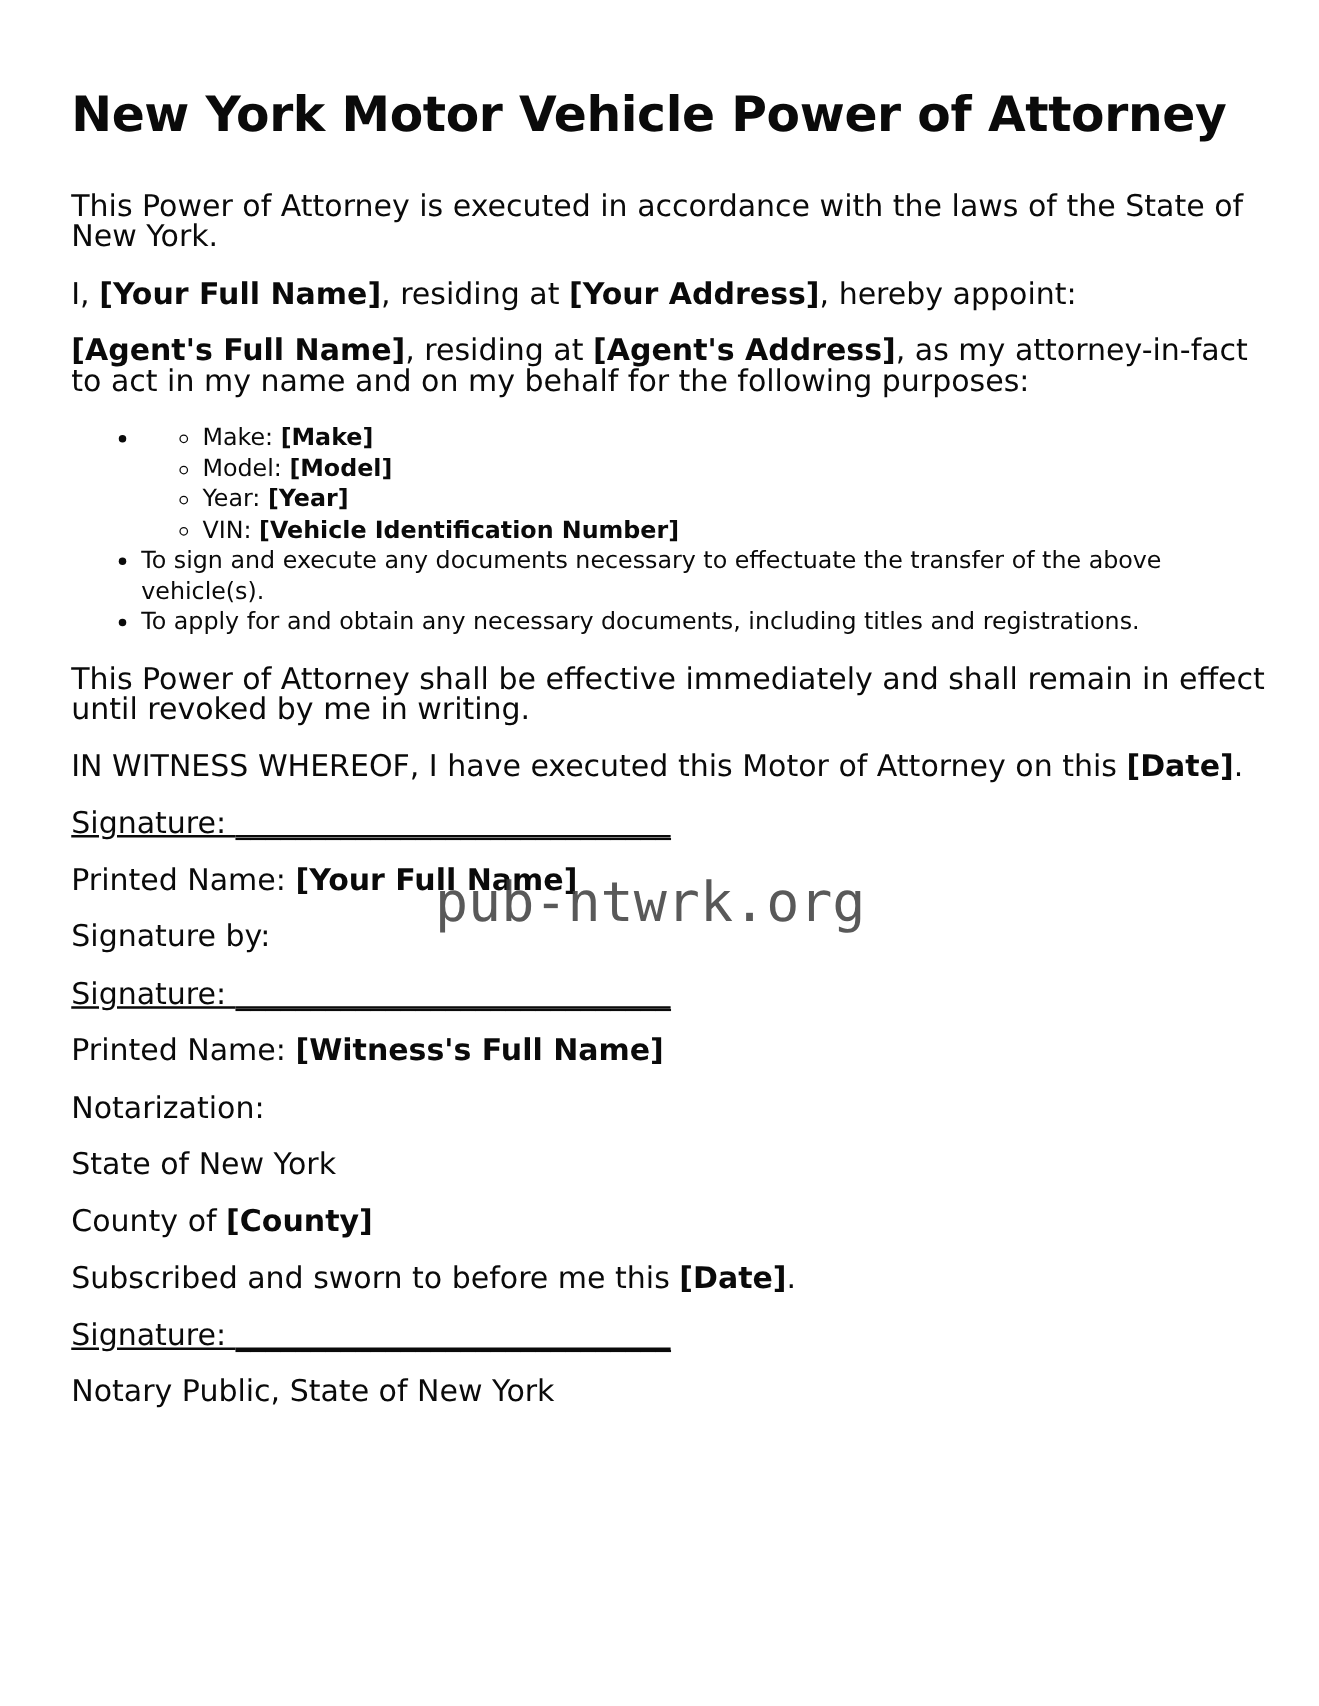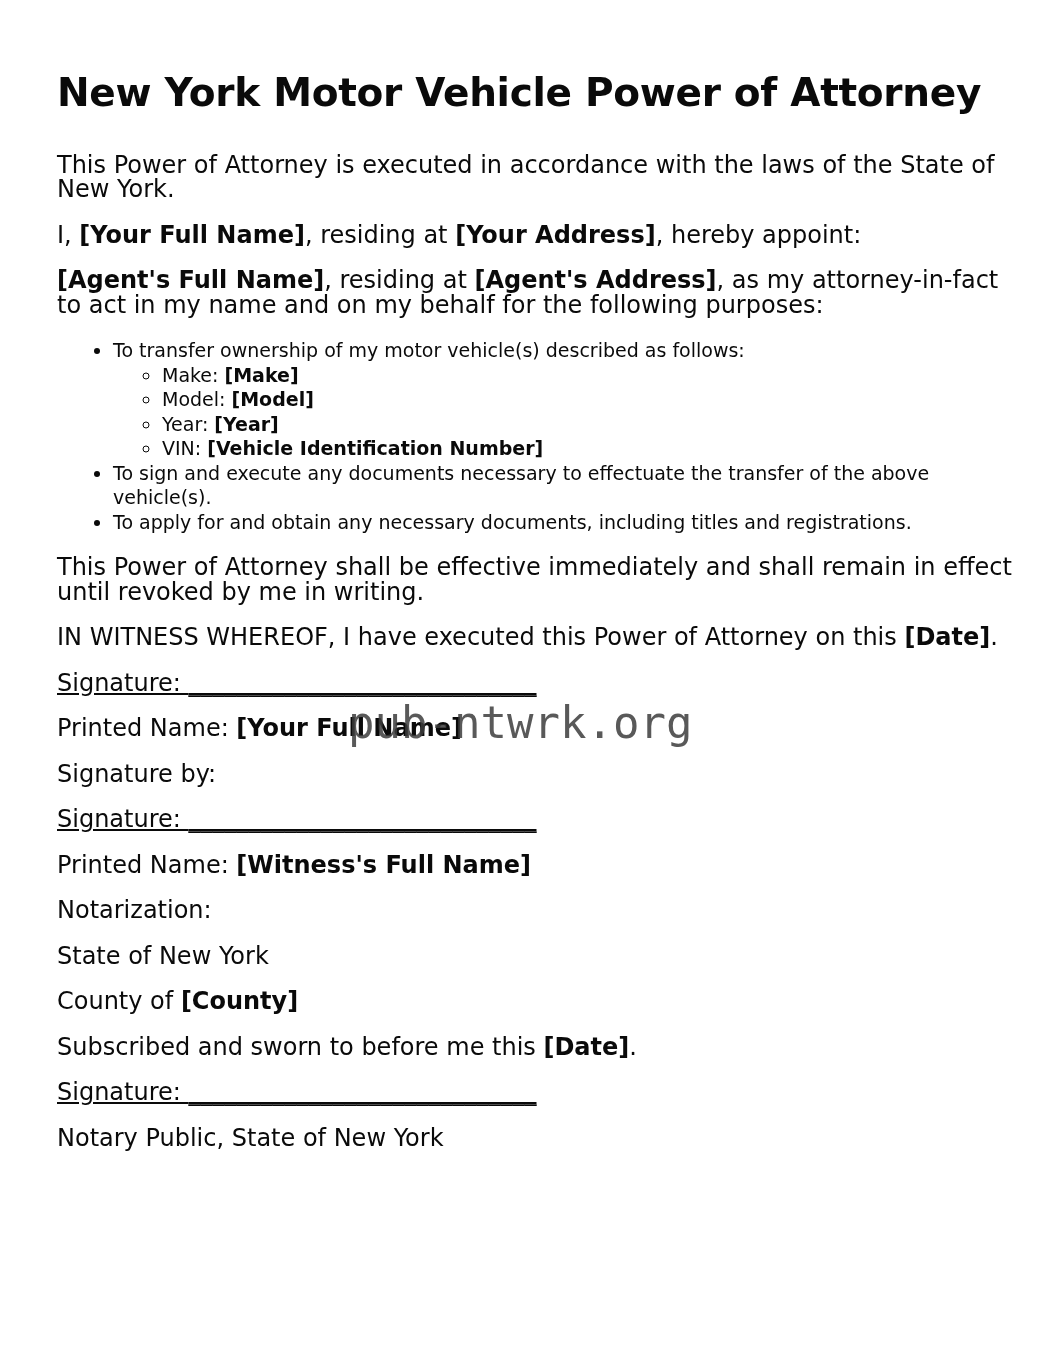--- a/index.html
+++ b/index.html
@@ -74,36 +74,35 @@
   <p class="para">
     <span>I, </span><span class="b">[Your Full Name]</span><span>, residing at </span><span class="b">[Your Address]</span><span>, hereby appoint:</span>
   </p>
 
   <p class="para">
     <span class="b">[Agent's Full Name]</span><span>, residing at </span><span class="b">[Agent's Address]</span><span>, as my attorney-in-fact to act in my name and on my behalf for the following purposes:</span>
   </p>
 
   <ul class="purposes">
     <li>
-      <span>To transfer ownership of my motor vehicle(s) described as follows:</span>
       <ul class="vehicle">
         <li><span>Make: </span><span class="b">[Make]</span></li>
         <li><span>Model: </span><span class="b">[Model]</span></li>
         <li><span>Year: </span><span class="b">[Year]</span></li>
         <li><span>VIN: </span><span class="b">[Vehicle Identification Number]</span></li>
       </ul>
     </li>
     <li>To sign and execute any documents necessary to effectuate the transfer of the above vehicle(s).</li>
     <li>To apply for and obtain any necessary documents, including titles and registrations.</li>
   </ul>
 
   <p class="para">This Power of Attorney shall be effective immediately and shall remain in effect until revoked by me in writing.</p>
 
   <p class="para">
-    <span>IN WITNESS WHEREOF, I have executed this Power of Attorney on this </span><span class="b">[Date]</span><span>.</span>
+    <span>IN WITNESS WHEREOF, I have executed this Motor of Attorney on this </span><span class="b">[Date]</span><span>.</span>
   </p>
 
   <p class="para sig-line">
     <span>Signature: </span><span>_____________________________</span>
   </p>
 
   <p class="para">
     <span>Printed Name: </span><span class="b">[Your Full Name]</span>
   </p>
 

